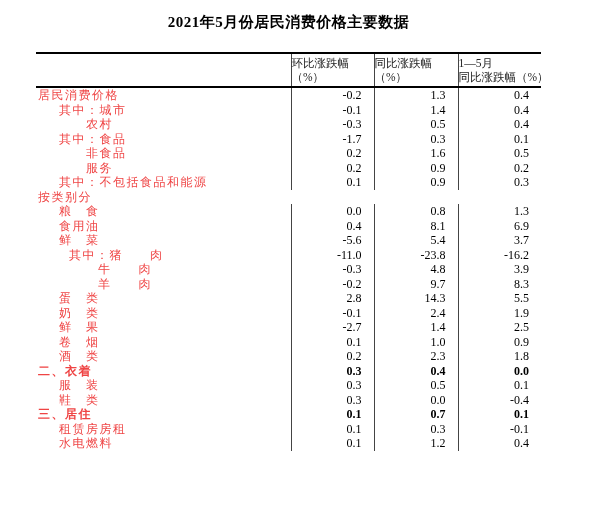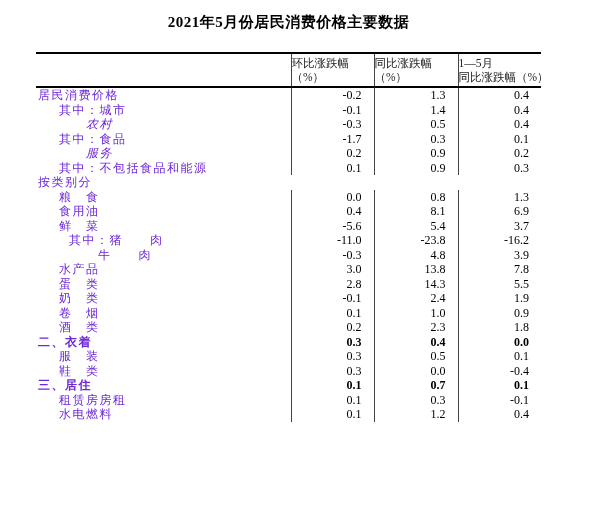--- a/index.html
+++ b/index.html
@@ -55,32 +55,32 @@
     height: 14.5px;
     line-height: 14.5px;
     padding: 0;
     font-size: 12px;
     white-space: nowrap;
     overflow: hidden;
     vertical-align: middle;
   }
   tbody td.label {
     letter-spacing: 1.5px;
-    color: #6d28d9;
+    color: #ef4444;
   }
   tbody td.num {
     text-align: right;
     padding-right: 12px;
     border-left: 1px solid #444444;
     color: #000000;
   }
   tr.b td { font-weight: bold; }
   td.i0 { padding-left: 2px; }
   td.i1 { padding-left: 23px; }
-  td.i2 { padding-left: 50px; font-style: italic; }
+  td.i2 { padding-left: 50px; }
   td.i3 { padding-left: 33px; margin-top: 14px; }
   td.i4 { padding-left: 62px; }
 </style>
 </head>
 <body>
 
 <div class="page">
   <div class="title">2021年5月份居民消费价格主要数据</div>
 
   <table class="cpi">
@@ -126,20 +126,26 @@
           <td class="num">0.5</td>
           <td class="num">0.4</td>
         </tr>
         <tr>
           <td class="label i1">其中：食品</td>
           <td class="num">-1.7</td>
           <td class="num">0.3</td>
           <td class="num">0.1</td>
         </tr>
         <tr>
+          <td class="label i2">非食品</td>
+          <td class="num">0.2</td>
+          <td class="num">1.6</td>
+          <td class="num">0.5</td>
+        </tr>
+        <tr>
           <td class="label i2">服务</td>
           <td class="num">0.2</td>
           <td class="num">0.9</td>
           <td class="num">0.2</td>
         </tr>
         <tr>
           <td class="label i1">其中：不包括食品和能源</td>
           <td class="num">0.1</td>
           <td class="num">0.9</td>
           <td class="num">0.3</td>
@@ -171,38 +177,44 @@
           <td class="num">-23.8</td>
           <td class="num">-16.2</td>
         </tr>
         <tr>
           <td class="label i4">牛　　肉</td>
           <td class="num">-0.3</td>
           <td class="num">4.8</td>
           <td class="num">3.9</td>
         </tr>
         <tr>
-          <td class="label i1">水产品</td>
-          <td class="num">3.0</td>
-          <td class="num">13.8</td>
-          <td class="num">7.8</td>
+          <td class="label i4">羊　　肉</td>
+          <td class="num">-0.2</td>
+          <td class="num">9.7</td>
+          <td class="num">8.3</td>
         </tr>
         <tr>
           <td class="label i1">蛋　类</td>
           <td class="num">2.8</td>
           <td class="num">14.3</td>
           <td class="num">5.5</td>
         </tr>
         <tr>
           <td class="label i1">奶　类</td>
           <td class="num">-0.1</td>
           <td class="num">2.4</td>
           <td class="num">1.9</td>
         </tr>
         <tr>
+          <td class="label i1">鲜　果</td>
+          <td class="num">-2.7</td>
+          <td class="num">1.4</td>
+          <td class="num">2.5</td>
+        </tr>
+        <tr>
           <td class="label i1">卷　烟</td>
           <td class="num">0.1</td>
           <td class="num">1.0</td>
           <td class="num">0.9</td>
         </tr>
         <tr>
           <td class="label i1">酒　类</td>
           <td class="num">0.2</td>
           <td class="num">2.3</td>
           <td class="num">1.8</td>

